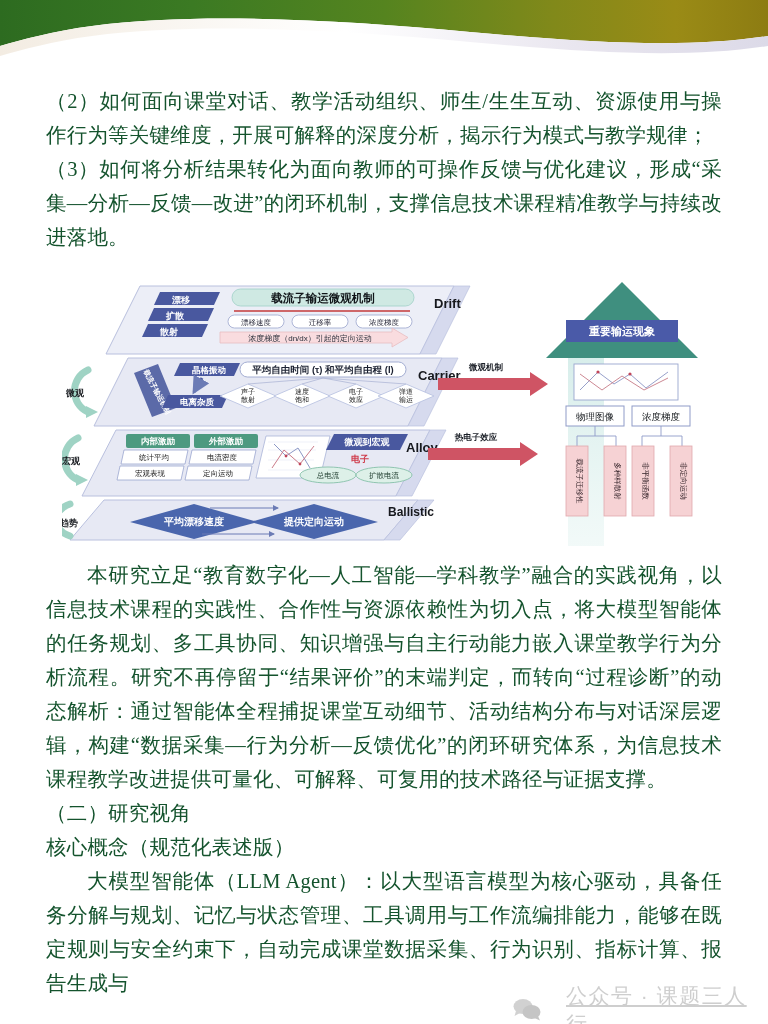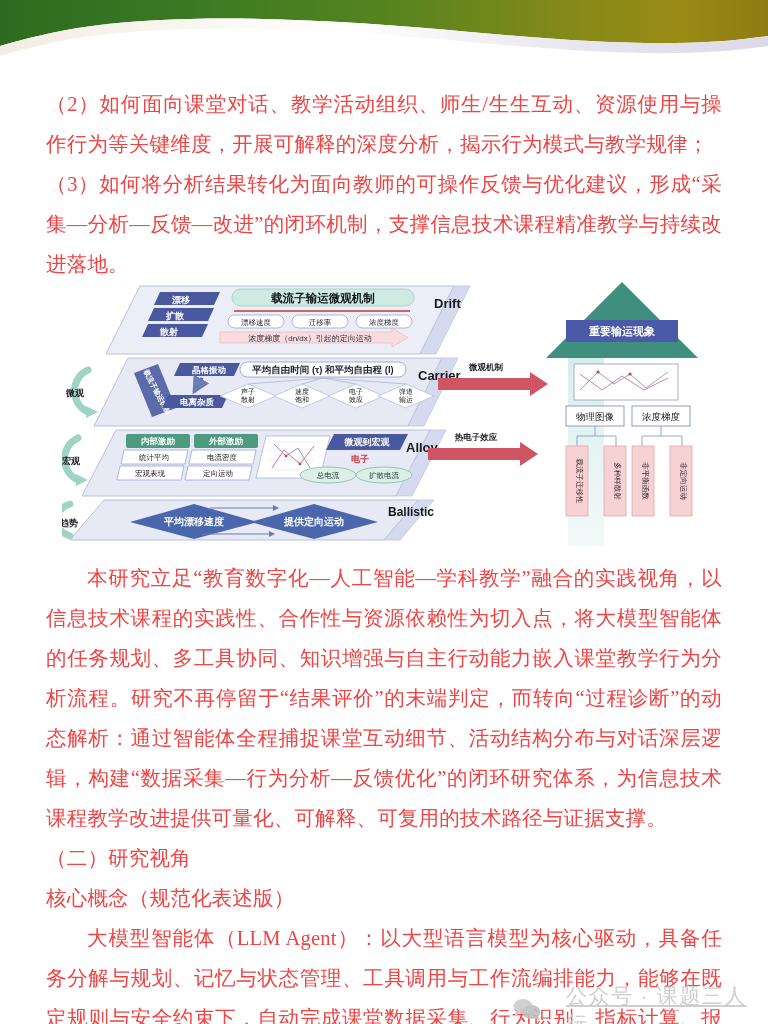--- a/index.html
+++ b/index.html
@@ -12,22 +12,22 @@
   .page { position: relative; width: 768px; height: 1024px; background: #fff; overflow: hidden; }
 
   
   .banner { position: absolute; top: 0; left: 0; width: 768px; height: 62px; overflow: hidden; }
   .banner svg { display: block; }
 
   
   .content { position: absolute; left: 46px; top: 84px; width: 676px; }
   .para {
     font-size: 20.5px;
-    line-height: 40px;
-    color: #ef4444;
+    line-height: 34px;
+    color: #14532d;
     letter-spacing: 0.2px;
     text-align: justify;
     font-family: "Liberation Serif", "DejaVu Serif", serif;
   }
   .indent { text-indent: 2em; }
 
   
   .figure { position: absolute; left: 62px; top: 278px; width: 660px; height: 268px; }
   .figure svg { display: block; }
 

